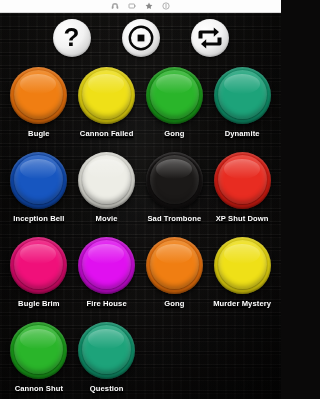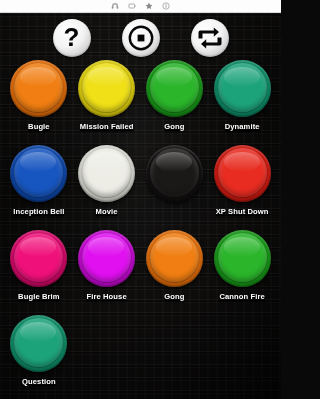--- a/index.html
+++ b/index.html
@@ -89,21 +89,21 @@
   
   .grid{
     position:relative; z-index:2;
     display:grid;
     grid-template-columns:repeat(4,1fr);
     grid-auto-rows:85px;
     padding:0 5px;
   }
   .cell{
     display:flex; flex-direction:column;
-    align-items:center; justify-content:flex-start;
+    align-items:center; justify-content:center;
     cursor:pointer;
     text-decoration:underline;
   }
   .btn{
     width:57px; height:57px; border-radius:50%;
     position:relative;
     display:block;
     box-shadow:0 2px 4px rgba(0,0,0,0.75);
   }
   
@@ -208,21 +208,21 @@
           <span class="gloss"></span>
         </span>
         <span class="label">Bugle</span>
       </div>
       <div class="cell">
         <span class="btn" style="--cap: #EFE017; --rim: #D6C70D;">
           <span class="rim"></span>
           <span class="cap"></span>
           <span class="gloss"></span>
         </span>
-        <span class="label">Mission Failed</span>
+        <span class="label">Cannon Failed</span>
       </div>
       <div class="cell">
         <span class="btn" style="--cap: #2AB52A; --rim: #179117;">
           <span class="rim"></span>
           <span class="cap"></span>
           <span class="gloss"></span>
         </span>
         <span class="label">Gong</span>
       </div>
       <div class="cell">
@@ -248,20 +248,21 @@
           <span class="gloss"></span>
         </span>
         <span class="label">Movie</span>
       </div>
       <div class="cell">
         <span class="btn" style="--cap: #1B1918; --rim: #121010;">
           <span class="rim"></span>
           <span class="cap"></span>
           <span class="gloss"></span>
         </span>
+        <span class="label">Sad Trombone</span>
       </div>
       <div class="cell">
         <span class="btn" style="--cap: #E82C21; --rim: #C71A11;">
           <span class="rim"></span>
           <span class="cap"></span>
           <span class="gloss"></span>
         </span>
         <span class="label">XP Shut Down</span>
       </div>
       <div class="cell">
@@ -282,26 +283,34 @@
       </div>
       <div class="cell">
         <span class="btn" style="--cap: #F07E12; --rim: #D9690B;">
           <span class="rim"></span>
           <span class="cap"></span>
           <span class="gloss"></span>
         </span>
         <span class="label">Gong</span>
       </div>
       <div class="cell">
+        <span class="btn" style="--cap: #EFE017; --rim: #D6C70D;">
+          <span class="rim"></span>
+          <span class="cap"></span>
+          <span class="gloss"></span>
+        </span>
+        <span class="label">Murder Mystery</span>
+      </div>
+      <div class="cell">
         <span class="btn" style="--cap: #2AB52A; --rim: #179117;">
           <span class="rim"></span>
           <span class="cap"></span>
           <span class="gloss"></span>
         </span>
-        <span class="label">Cannon Fire</span>
+        <span class="label">Cannon Shut</span>
       </div>
       <div class="cell">
         <span class="btn" style="--cap: #1DA37A; --rim: #0E8763;">
           <span class="rim"></span>
           <span class="cap"></span>
           <span class="gloss"></span>
         </span>
         <span class="label">Question</span>
       </div>
     </div>

